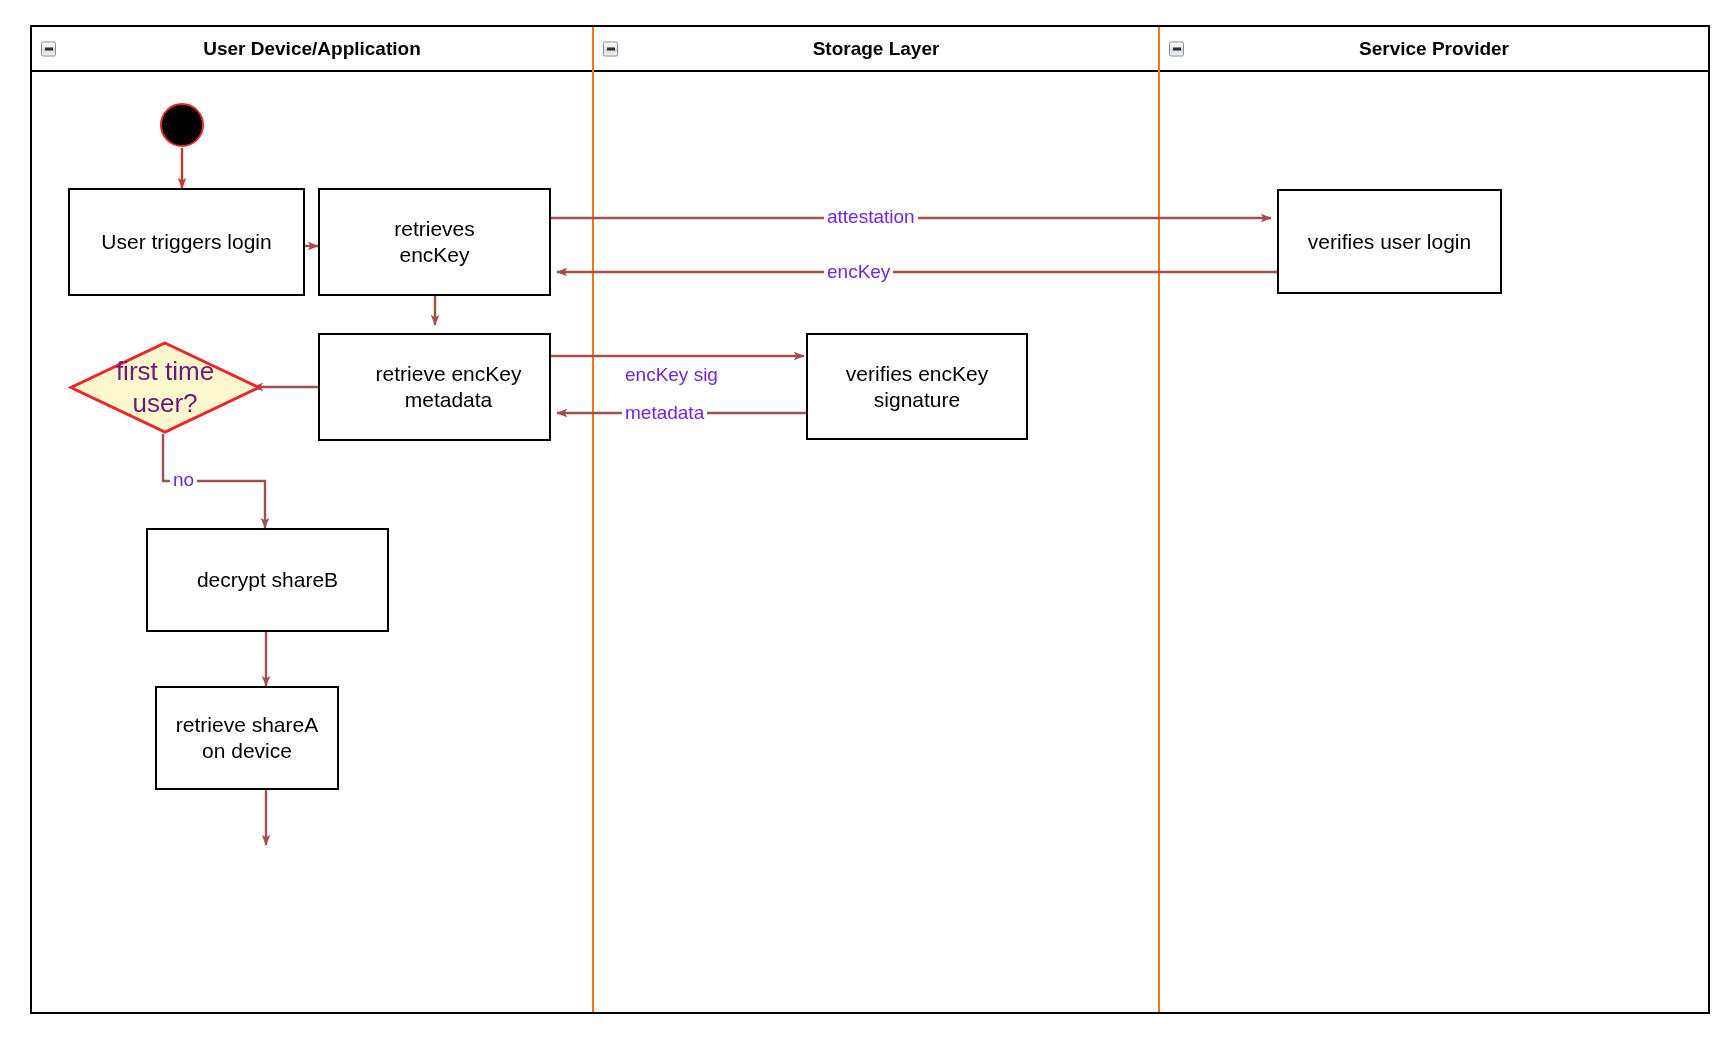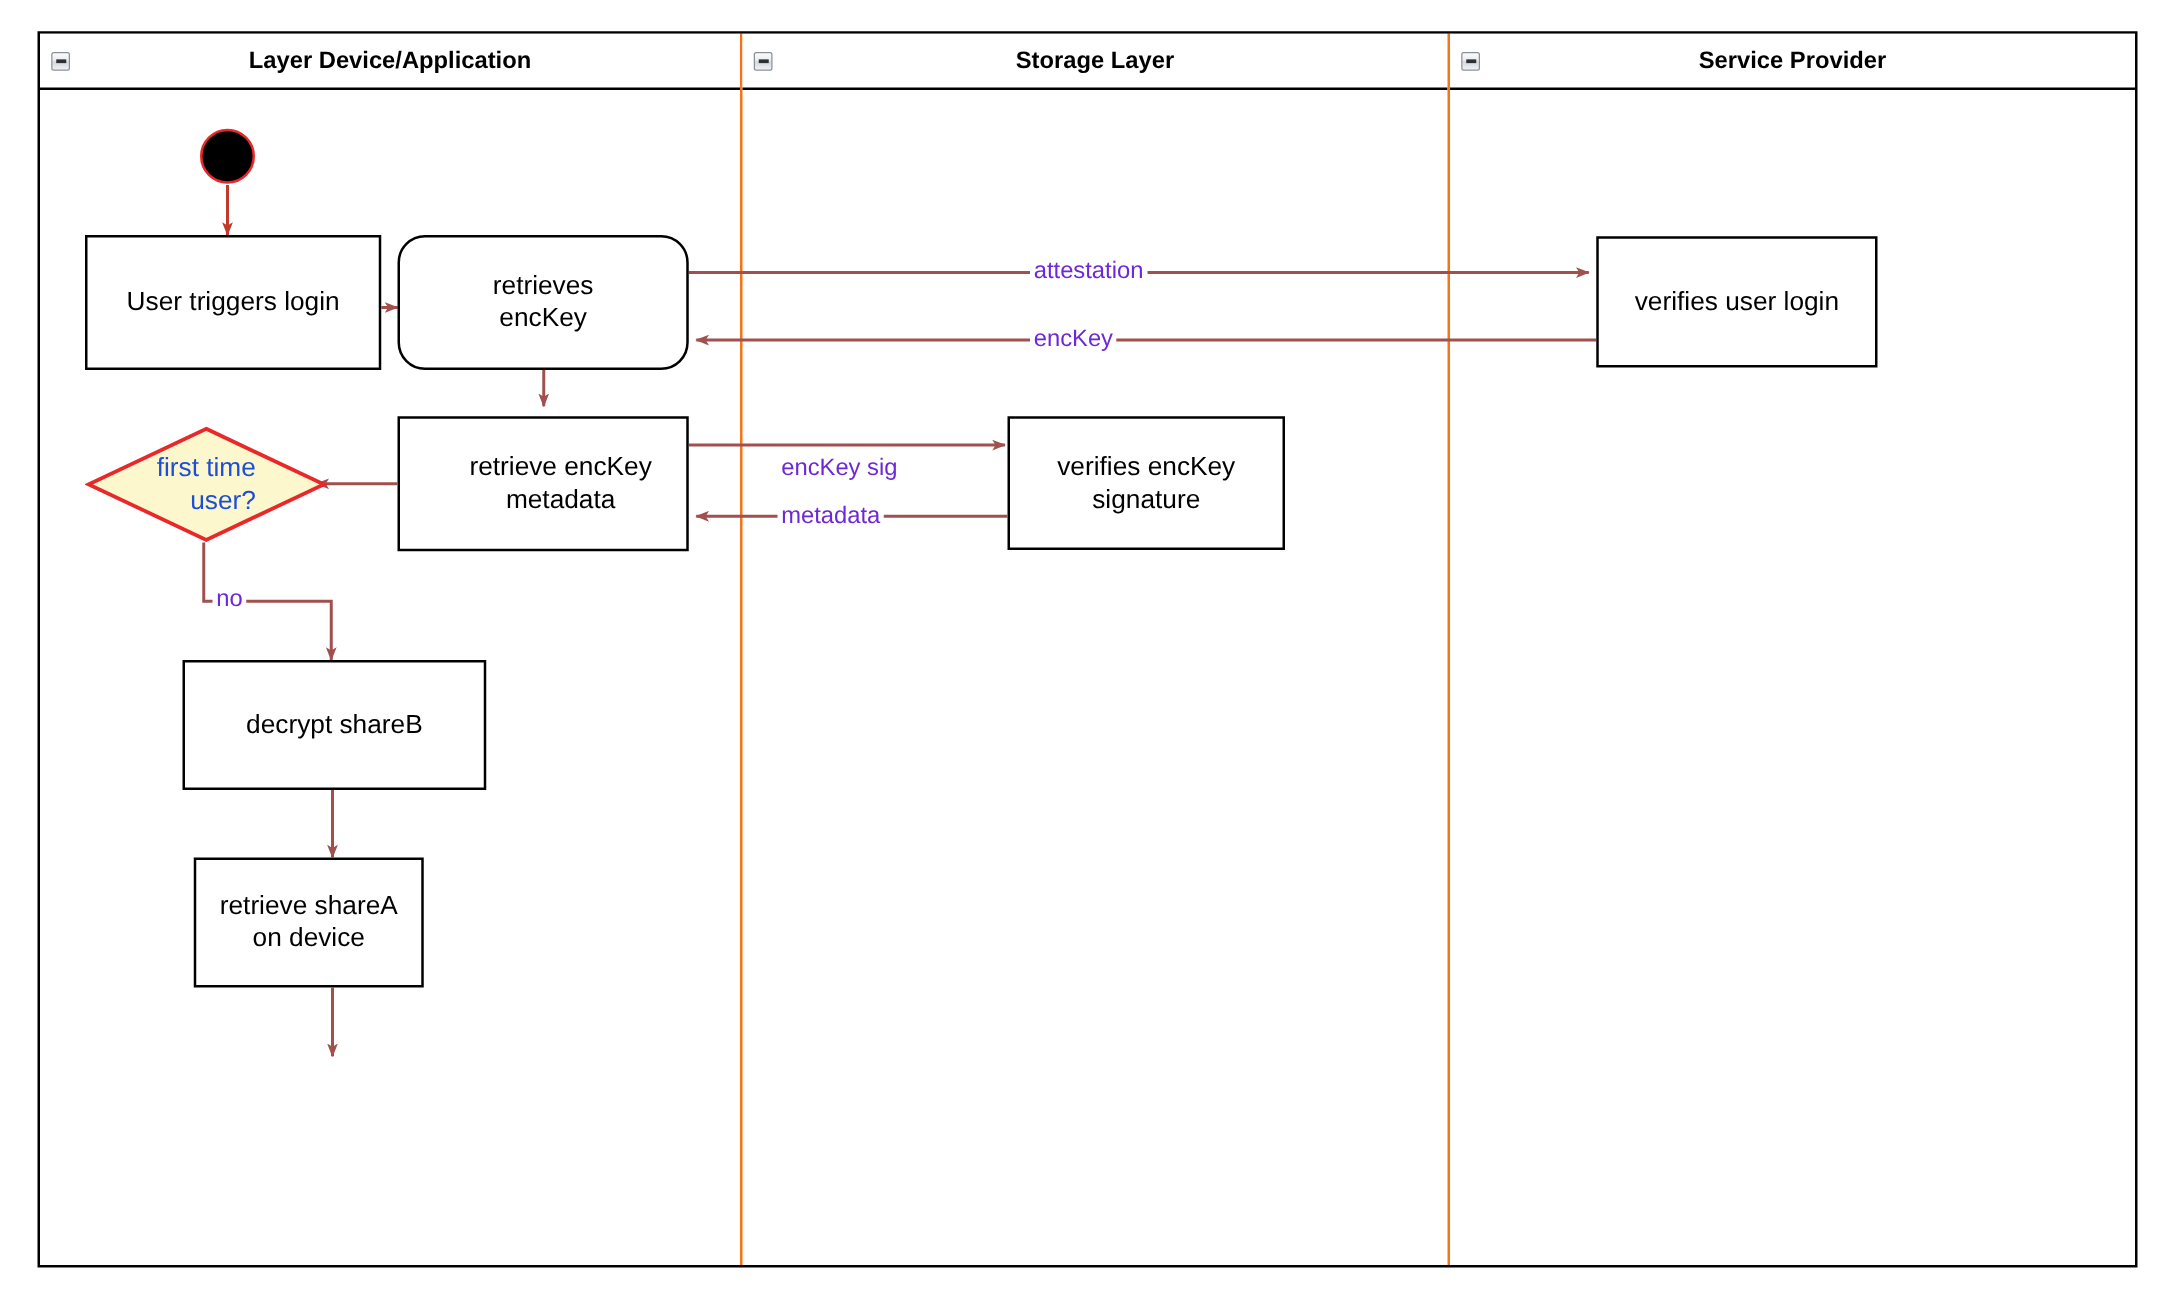--- a/index.html
+++ b/index.html
@@ -108,23 +108,23 @@
   .decision svg { display: block; }
   .decision .dec-label {
     position: absolute;
     left: 0;
     top: 0;
     width: 100%;
     height: 100%;
     display: flex;
     align-items: center;
     justify-content: center;
-    text-align: right;
-    font-size: 21px;
-    color: #1d4ed8;
+    text-align: center;
+    font-size: 26px;
+    color: #701a75;
     line-height: 1.2;
     white-space: pre-line;
     pointer-events: none;
   }
   
   .edges {
     position: absolute;
     left: 0;
     top: 0;
     width: 1732px;
@@ -144,21 +144,21 @@
 </head>
 <body>
 
 <div id="canvas">
 
   <div class="pool">
 
     <div class="lane" style="left:0; width:560px;">
       <div class="lane-header">
         <span class="collapse-icon"></span>
-        <span class="lane-title">Layer Device/Application</span>
+        <span class="lane-title">User Device/Application</span>
       </div>
     </div>
 
     <div class="lane divided" style="left:560px; width:566px;">
       <div class="lane-header">
         <span class="collapse-icon"></span>
         <span class="lane-title">Storage Layer</span>
       </div>
     </div>
 
@@ -212,21 +212,21 @@
     <path d="M266,632 L266,686" stroke="#A0514E" stroke-width="2.4" fill="none" marker-end="url(#ah)"></path>
 
     
     <path d="M266,790 L266,845" stroke="#A0514E" stroke-width="2.4" fill="none" marker-end="url(#ah)"></path>
   </svg>
 
   <div class="start-node" style="left:160px; top:103px;"></div>
 
   <div class="node" style="left:68px; top:188px; width:237px; height:108px;">User triggers login</div>
 
-  <div class="node" style="left:318px; top:188px; width:233px; height:108px;border-radius:22px;">retrieves
+  <div class="node" style="left:318px; top:188px; width:233px; height:108px;">retrieves
 encKey</div>
 
   <div class="node" style="left:318px; top:333px; width:233px; height:108px;padding-left:34px;">retrieve encKey
 metadata</div>
 
   <div class="decision" style="left:68px; top:340px; width:194px; height:95px;">
     <svg width="194" height="95" viewBox="0 0 194 95">
       <polygon points="97,3 191,47.5 97,92 3,47.5" fill="#FCF7CC" stroke="#E8282A" stroke-width="3"></polygon>
     </svg>
     <span class="dec-label">first time

